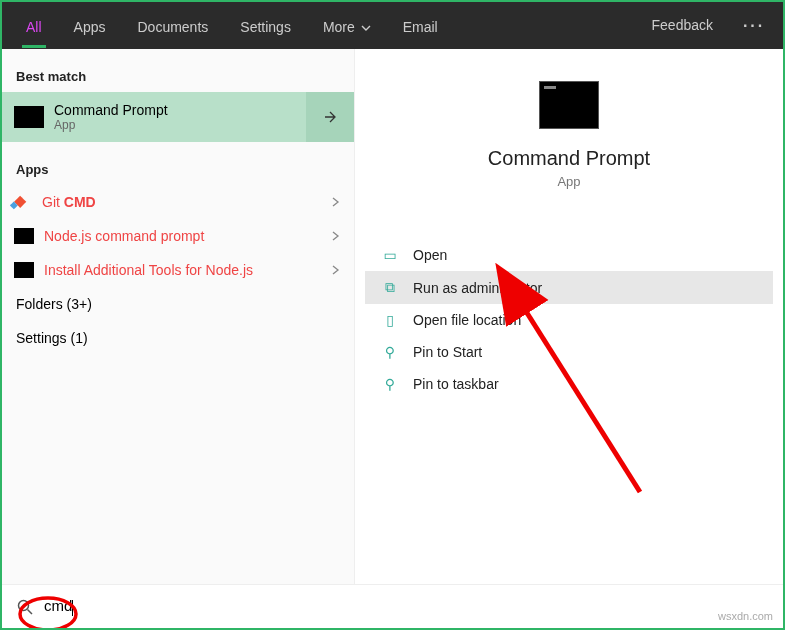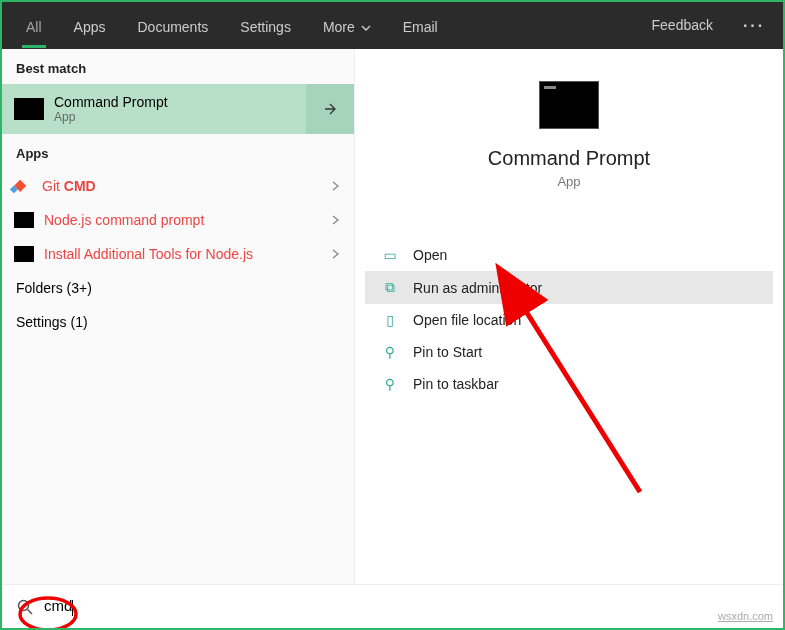--- a/index.html
+++ b/index.html
@@ -2,32 +2,32 @@
 <html><head>
 <meta charset="utf-8">
 <style>
   * { margin: 0; padding: 0; box-sizing: border-box; font-family: "Segoe UI", sans-serif; }
   body { width: 785px; height: 630px; background: #fff; border: 2px solid #2fb566; position: relative; overflow: hidden; }
 
   
   .header { background: #2b2b2b; color: #ddd; height: 47px; display: flex; align-items: center; padding: 0 8px; }
   .tabs { display: flex; gap: 0; }
   .tab { padding: 14px 16px 12px; font-size: 14px; cursor: pointer; color: #ccc; position: relative; }
-  .tab.active { color: #a3a3a3; }
+  .tab.active { color: #d946ef; }
   .tab.active::after { content:""; position:absolute; left:12px; right:12px; bottom:-1px; height:3px; background:#2fb566; }
   .tab.more svg { vertical-align: middle; margin-left:2px;}
   .header-right { margin-left:auto; display:flex; align-items:flex-start; gap:10px; }
   .feedback { font-size:14px; color:#ccc; padding:6px 10px; cursor:pointer;}
   .more-dots { padding:6px 10px; cursor:pointer; color:#ccc; letter-spacing:2px; font-weight:bold;}
 
   .content { display:flex; height: calc(100% - 47px - 44px); }
   .left { width: 353px; background:#fafafa; border-right:1px solid #eee; overflow:hidden; }
   .right { flex:1; background:#fff; padding: 10px; }
 
-  .section-label { font-size:13px; font-weight:600; padding:12px 14px 8px; color:#222; }
+  .section-label { font-size:13px; font-weight:600; padding:20px 14px 8px; color:#222; }
   .result-row { display:flex; align-items:center; padding:8px 12px; gap:10px; cursor:pointer; }
   .result-row .icon-box { width:30px; height:22px; background:#000; flex-shrink:0; display:flex; align-items:center; justify-content:center;}
   .result-row .text { flex:1; }
   .result-row .title { font-size:14px; color:#ef4444; }
   .result-row .sub { font-size:12px; color:#666; }
   .result-row .chev { color:#888; }
   .result-selected { background:#b8e0c9; position:relative; }
   .result-selected .title { color:#000; }
   .result-selected .arrow-box { width:48px; align-self:stretch; background:#a6d4ba; display:flex; align-items:center; justify-content:center; }
   .result-selected-inner { display:flex; align-items:center; flex:1; padding:10px 12px; gap:10px;}
@@ -48,21 +48,21 @@
   .action { display:flex; align-items:center; gap:14px; padding:8px 16px; font-size:14px; color:#222; cursor:pointer;}
   .action.highlight { background:#e7e7e7; }
   .action .ai { width:18px; text-align:center; color:#3a9; flex-shrink:0;}
 
   
   .searchbar { position:absolute; bottom:0; left:0; right:0; height:44px; background:#fff; border-top:1px solid #eee; display:flex; align-items:center; padding:0 14px; gap:10px;}
   .searchbar svg { flex-shrink:0;}
   .cursor-bar { display:inline-block; width:1px; height:16px; background:#000; vertical-align:middle; animation: blink 1s step-start infinite;}
   @keyframes blink { 50% { opacity:0; } }
 
-  .watermark { position:absolute; right:10px; bottom:6px; font-size:11px; color:#aaa;text-decoration:underline;}
+  .watermark { position:absolute; right:10px; bottom:6px; font-size:11px; color:#aaa;}
 
   
   .anno { position:absolute; pointer-events:none; }
 </style>
 </head>
 <body>
 
 <div class="header">
   <div class="tabs">
     <div class="tab active">All</div>

